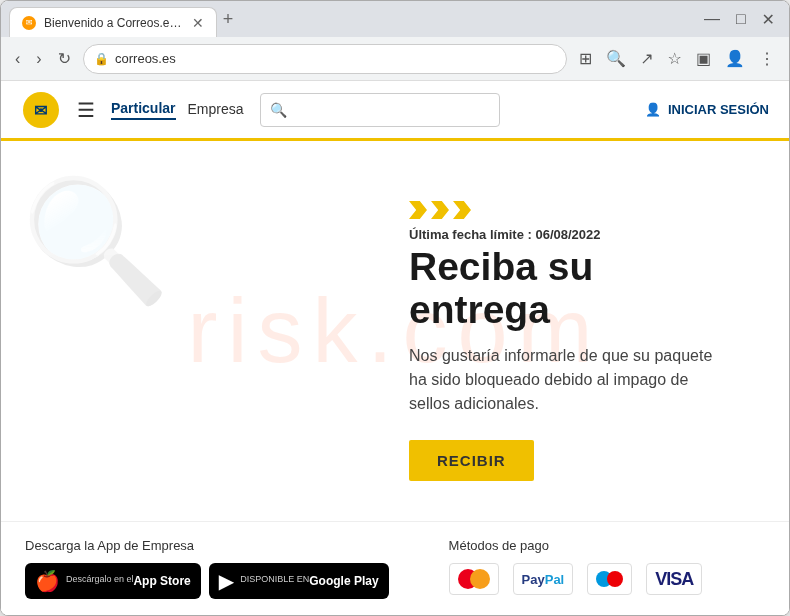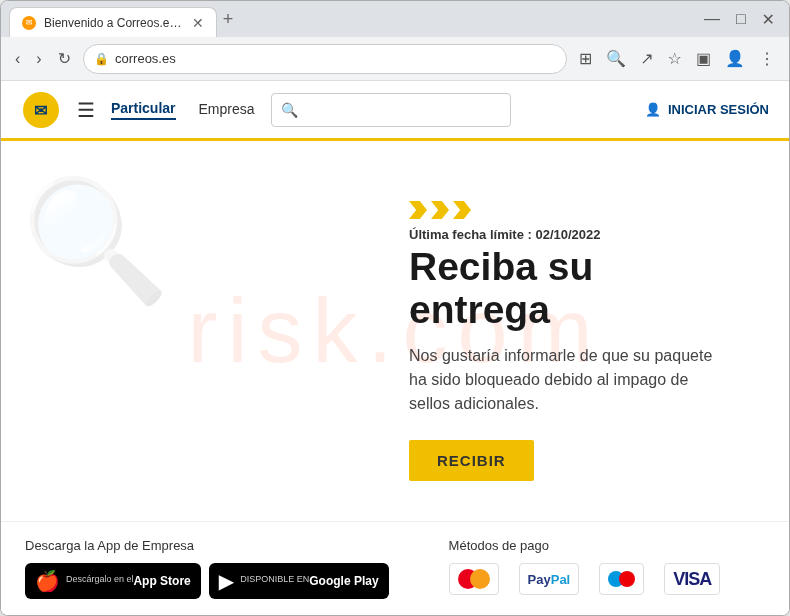--- a/index.html
+++ b/index.html
@@ -164,21 +164,21 @@
       width: 40px;
       height: 40px;
     }
     .hamburger {
       font-size: 20px;
       color: #333;
       cursor: pointer;
     }
     .nav-links {
       display: flex;
-      gap: 23px;
+      gap: 12px;
       align-items: center;
     }
     .nav-link {
       font-size: 14px;
       color: #333;
       cursor: pointer;
       padding-bottom: 2px;
       text-decoration: none;
     }
     .nav-link.active {
@@ -349,21 +349,21 @@
     .store-badge-sub {
       font-size: 9px;
       color: #ccc;
     }
     .store-badge-name {
       font-size: 12px;
       font-weight: bold;
     }
     .payment-methods {
       display: flex;
-      gap: 20px;
+      gap: 14px;
       align-items: flex-start;
       flex-wrap: wrap;
     }
     .payment-card {
       border: 1px solid #ddd;
       border-radius: 4px;
       padding: 4px 8px;
       display: flex;
       align-items: center;
       height: 32px;
@@ -495,21 +495,21 @@
 
       <div class="content-card">
         <div class="warning-icons">
           <div class="warning-chevron"></div>
           <div class="warning-chevron"></div>
           <div class="warning-chevron"></div>
         </div>
 
         <div class="date-label">
           <span>Última fecha límite :</span>
-          <span>02/10/2022</span>
+          <span>06/08/2022</span>
         </div>
 
         <h1 class="main-title">Reciba su entrega</h1>
 
         <p class="description">Nos gustaría informarle de que su paquete ha sido bloqueado debido al impago de sellos adicionales.</p>
 
         <button class="recibir-btn">RECIBIR</button>
       </div>
     </div>
 

